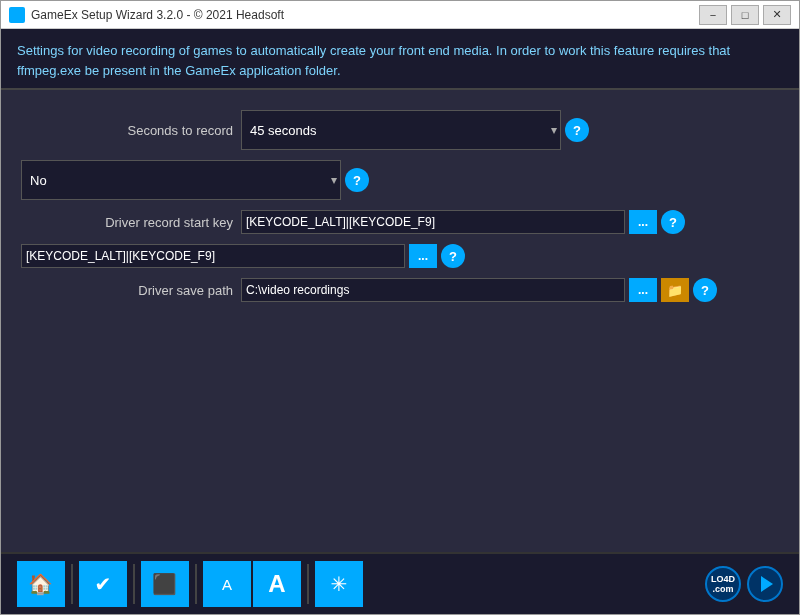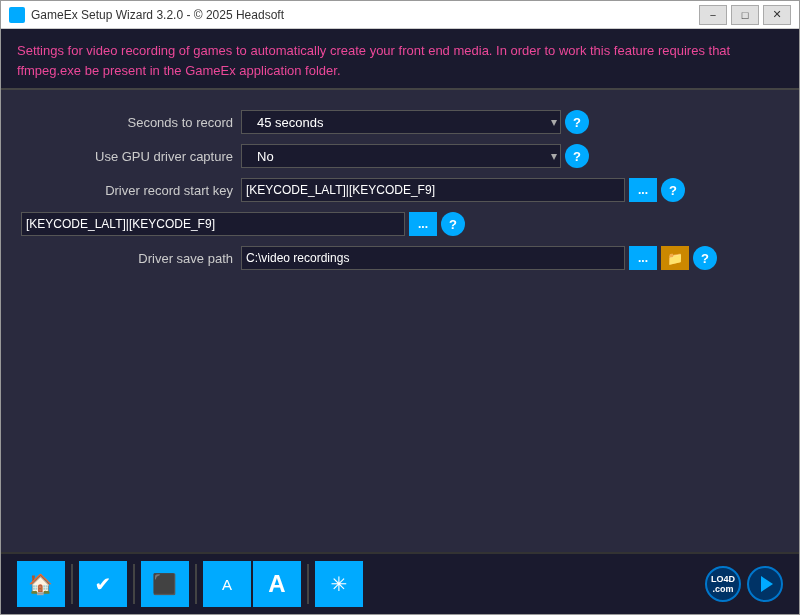--- a/index.html
+++ b/index.html
@@ -81,21 +81,21 @@
 
     .page-title {
       font-size: 26px;
       font-weight: bold;
       color: #ffffff;
       margin-bottom: 8px;
     }
 
     .page-description {
       font-size: 13px;
-      color: #ec4899;
+      color: #7dd3fc;
       line-height: 1.5;
     }
 
     
     .form-area {
       flex: 1;
       background: #2a2a3e;
       padding: 20px 20px;
     }
 
@@ -115,26 +115,26 @@
     }
 
     .form-input-group {
       display: flex;
       align-items: center;
       gap: 4px;
     }
 
     .form-select {
       width: 320px;
-      height: 24px;
+      height: 40px;
       background: #1a1a2e;
       color: #ffffff;
       border: 1px solid #555;
       font-size: 13px;
-      padding: 0 15px;
+      padding: 0 8px;
       appearance: none;
       -webkit-appearance: none;
     }
 
     .select-wrapper {
       position: relative;
       display: inline-block;
     }
 
     .select-wrapper::after {
@@ -266,21 +266,21 @@
     }
   </style>
 </head>
 <body>
 
 <div class="window">
 
   <div class="title-bar">
     <div class="title-bar-left">
       <div class="title-bar-icon"></div>
-      <span>GameEx Setup Wizard 3.2.0 - © 2025 Headsoft</span>
+      <span>GameEx Setup Wizard 3.2.0 - © 2021 Headsoft</span>
     </div>
     <div class="title-bar-controls">
       <button class="title-bar-btn">−</button>
       <button class="title-bar-btn">□</button>
       <button class="title-bar-btn close">✕</button>
     </div>
   </div>
 
   <div class="content">
 
@@ -300,21 +300,20 @@
               <option>60 seconds</option>
               <option>90 seconds</option>
               <option>120 seconds</option>
             </select>
           </div>
           <button class="btn-help">?</button>
         </div>
       </div>
 
       <div class="form-row">
-        <div class="form-label">Use GPU driver capture</div>
         <div class="form-input-group">
           <div class="select-wrapper">
             <select class="form-select">
               <option>Yes</option>
               <option selected="">No</option>
             </select>
           </div>
           <button class="btn-help">?</button>
         </div>
       </div>

